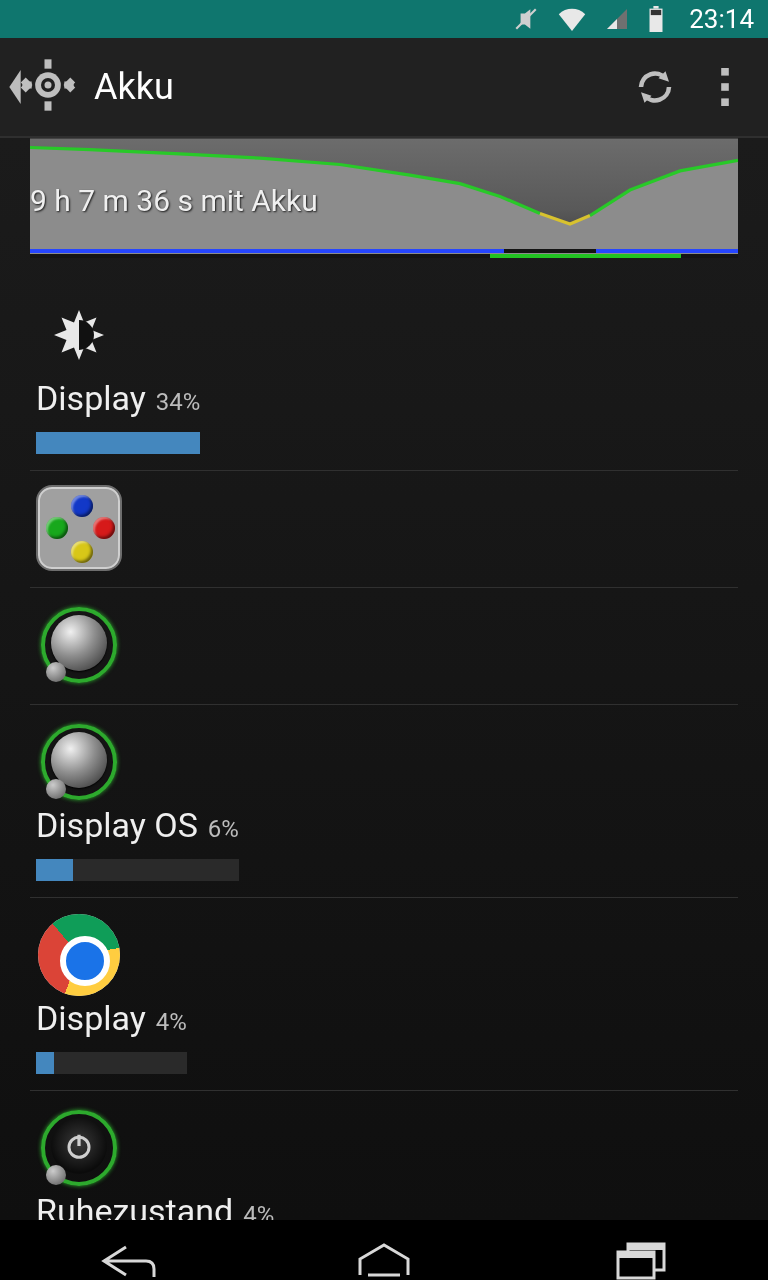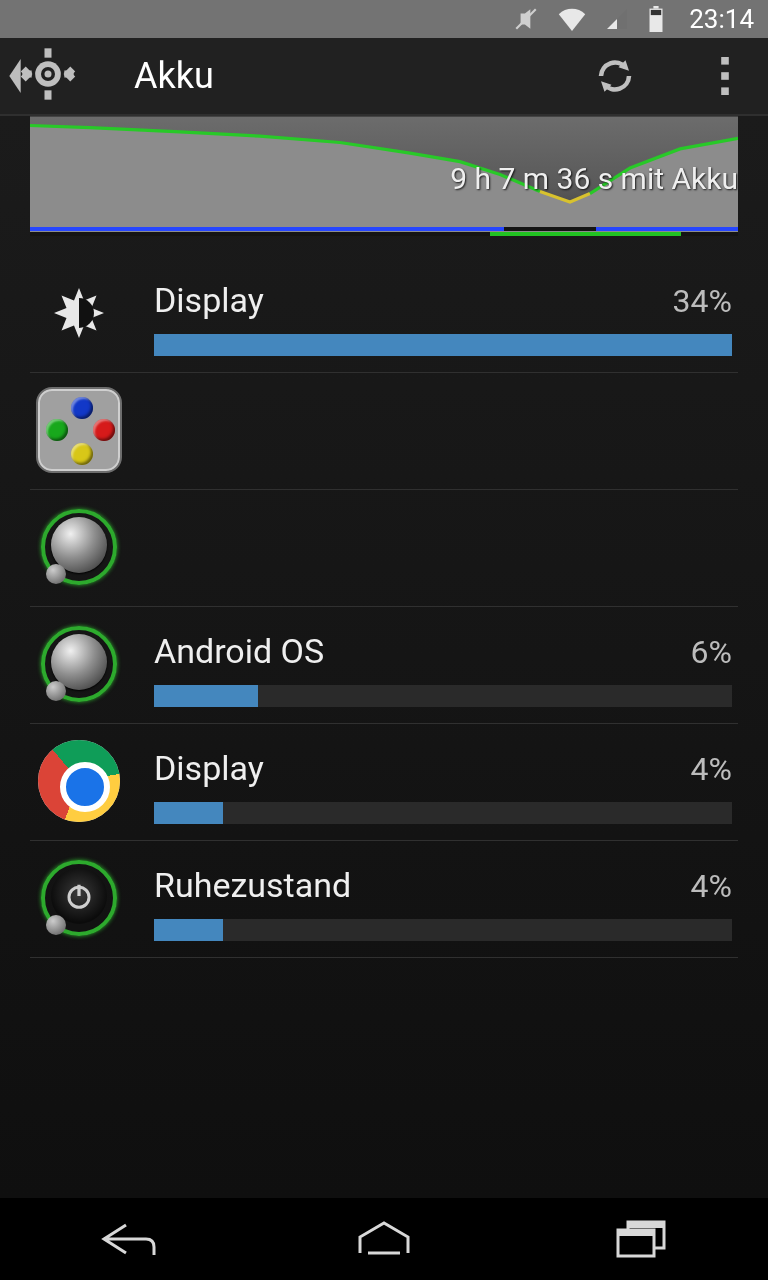--- a/index.html
+++ b/index.html
@@ -1,49 +1,49 @@
 <!DOCTYPE html>
 <html><head>
 <meta charset="utf-8">
 <style>
   * { margin: 0; padding: 0; box-sizing: border-box; }
   html, body { width: 768px; height: 1280px; overflow: hidden; font-family: Roboto, "Helvetica Neue", Arial, sans-serif; background: #000; color: #e6e6e6; }
   
   
-  .status-bar { height: 38px; background: #737373; display: flex; justify-content: flex-end; align-items: center; padding-right: 14px; gap: 18px; }
+  .status-bar { height: 38px; background: #0f766e; display: flex; justify-content: flex-end; align-items: center; padding-right: 14px; gap: 18px; }
   .status-bar .time { font-size: 26px; color: #fff; margin-left: 6px; }
   .status-bar svg { display: block; }
   
   
-  .app-bar { height: 78px; background: #212121; border-bottom: 2px solid #2f2f2f; display: flex; align-items: center; padding: 0 8px 0 2px; gap: 40px; }
+  .app-bar { height: 100px; background: #212121; border-bottom: 2px solid #2f2f2f; display: flex; align-items: center; padding: 0 8px 0 2px; }
   .app-bar .back { display: flex; align-items: center; padding: 0 4px; height: 100%; }
   .app-bar .gear { margin-left: -4px; }
   .app-bar .title { flex: 1; font-size: 36px; color: #fff; margin-left: 14px; font-weight: 400; }
   .app-bar .action { width: 70px; display: flex; align-items: center; justify-content: center; height: 100%; }
   
   
   .content { background: linear-gradient(#1b1b1b, #0f0f0f); height: calc(1280px - 38px - 78px - 82px); overflow: hidden; }
   .summary-line { font-size: 31px; color: #bfbfbf; padding: 30px 34px 16px 50px; }
   
   
   .chart { position: relative; height: 118px; margin: 0 30px; border-top: 1px solid #444; background: linear-gradient(#6c6c6c, #595959 60%, #3a3a3a); }
-  .chart-label { position: absolute; width: 100%; text-align: right; top: 44px; font-size: 30px; color: #efefef; text-shadow: 1px 1px 2px rgba(0,0,0,.8); z-index: 2; }
+  .chart-label { position: absolute; width: 100%; text-align: left; top: 44px; font-size: 30px; color: #efefef; text-shadow: 1px 1px 2px rgba(0,0,0,.8); z-index: 2; }
   .chart-content { position: absolute; inset: 0; }
   .chart-bars { position: absolute; left: 0; right: 0; bottom: -2px; display: flex; flex-direction: column; gap: 1px; }
   .chart-bars .row { height: 4px; position: relative; background: #141414; }
   .chart-bars .seg { position: absolute; top:0; bottom:0; }
   
   
   .list { margin: 22px 30px 0 30px; }
-  .item { display: flex; align-items: flex-end; padding: 14px 6px 16px 6px; border-bottom: 1px solid #303030; }
+  .item { display: flex; align-items: flex-start; padding: 14px 6px 16px 6px; border-bottom: 1px solid #303030; flex-direction: column; }
   .item .icon-holder { width: 86px; height: 86px; display: flex; align-items: center; justify-content: center; margin-right: 32px; }
   .item .info { flex: 1; min-width: 0; }
   .item .top { display: flex; align-items: baseline; gap: 10px; }
   .item .name { font-size: 34px; color: #efefef; flex: 1; white-space: nowrap; }
-  .item .pct { font-size: 32px; color: #bcbcbc; }
+  .item .pct { font-size: 24px; color: #bcbcbc; }
   .item .bar { height: 22px; background: #2a2a2a; margin-top: 14px; position: relative; }
   .item .bar .fill { position: absolute; top:0; bottom:0; left:0; background: #4487be; }
   
   
   .nav-bar { height: 82px; background: #000; display: flex; justify-content: space-around; align-items: center; }
   .nav-btn { width: 120px; height: 82px; display:flex; align-items:center; justify-content:center; }
   
   
   .icon-snes { width:86px; height:86px; background:#a0a0a0; border-radius:16px; border:2px solid #6d6d6d; position:relative; box-shadow: inset 0 0 0 2px #cfcfcf; }
   .icon-snes .b { position:absolute; width:22px; height:22px; border-radius:50%; box-shadow: inset -2px -2px 3px rgba(0,0,0,.5), inset 2px 2px 2px rgba(255,255,255,.4);}
@@ -204,21 +204,21 @@
       <div class="item">
         <div class="icon-holder">
           <div class="icon-android">
             <div class="ring"></div>
             <div class="disc"></div>
             <div class="dot"></div>
           </div>
         </div>
         <div class="info">
           <div class="top">
-            <div class="name">Android OS</div>
+            <div class="name">Display OS</div>
             <div class="pct">6%</div>
           </div>
           <div class="bar">
             <div class="fill" style="width:18%"></div>
           </div>
         </div>
       </div>
       <div class="item">
         <div class="icon-holder">
           <div class="icon-chrome"></div>

